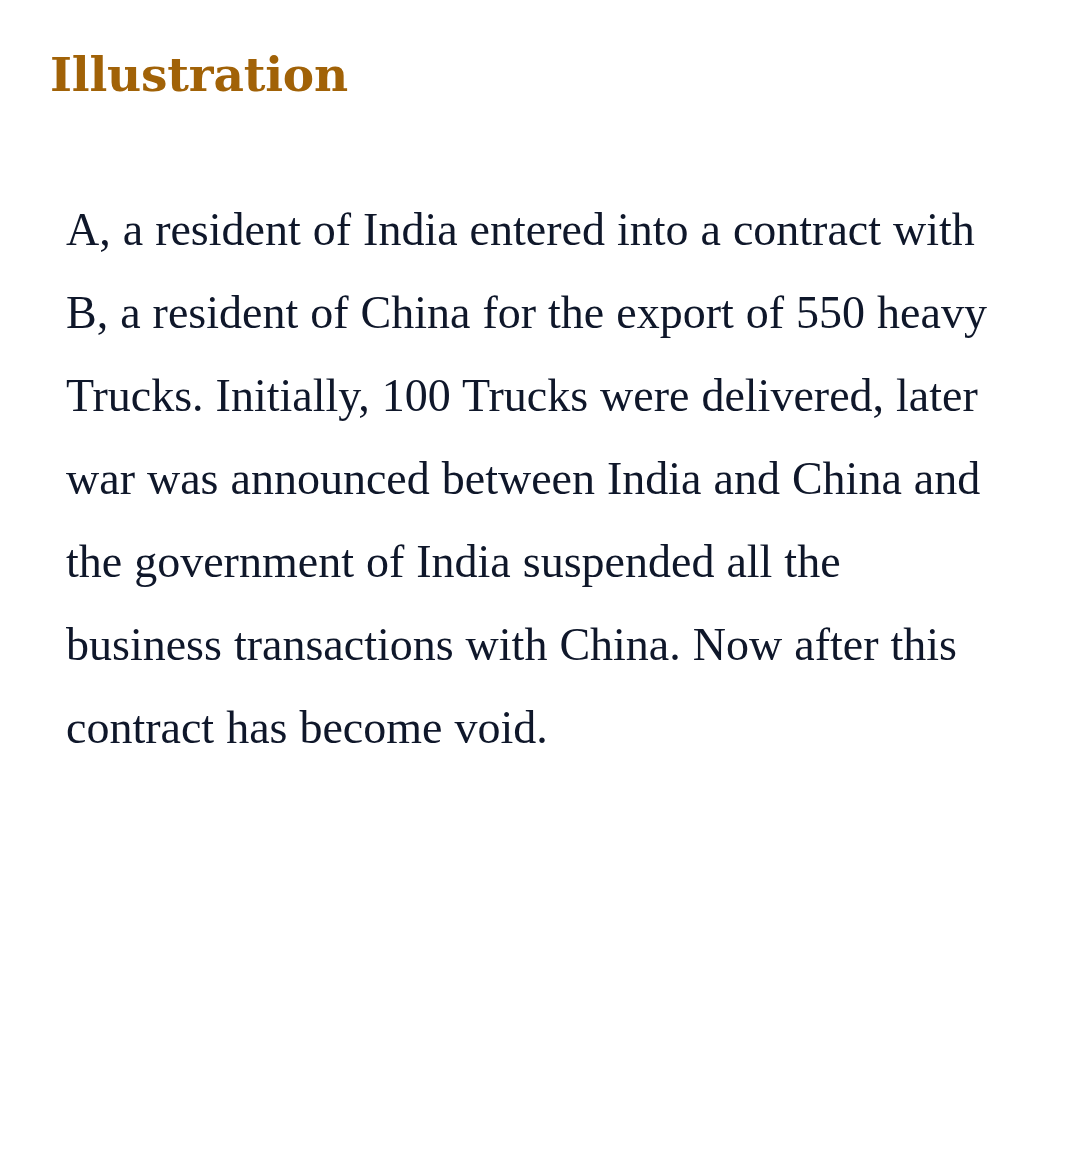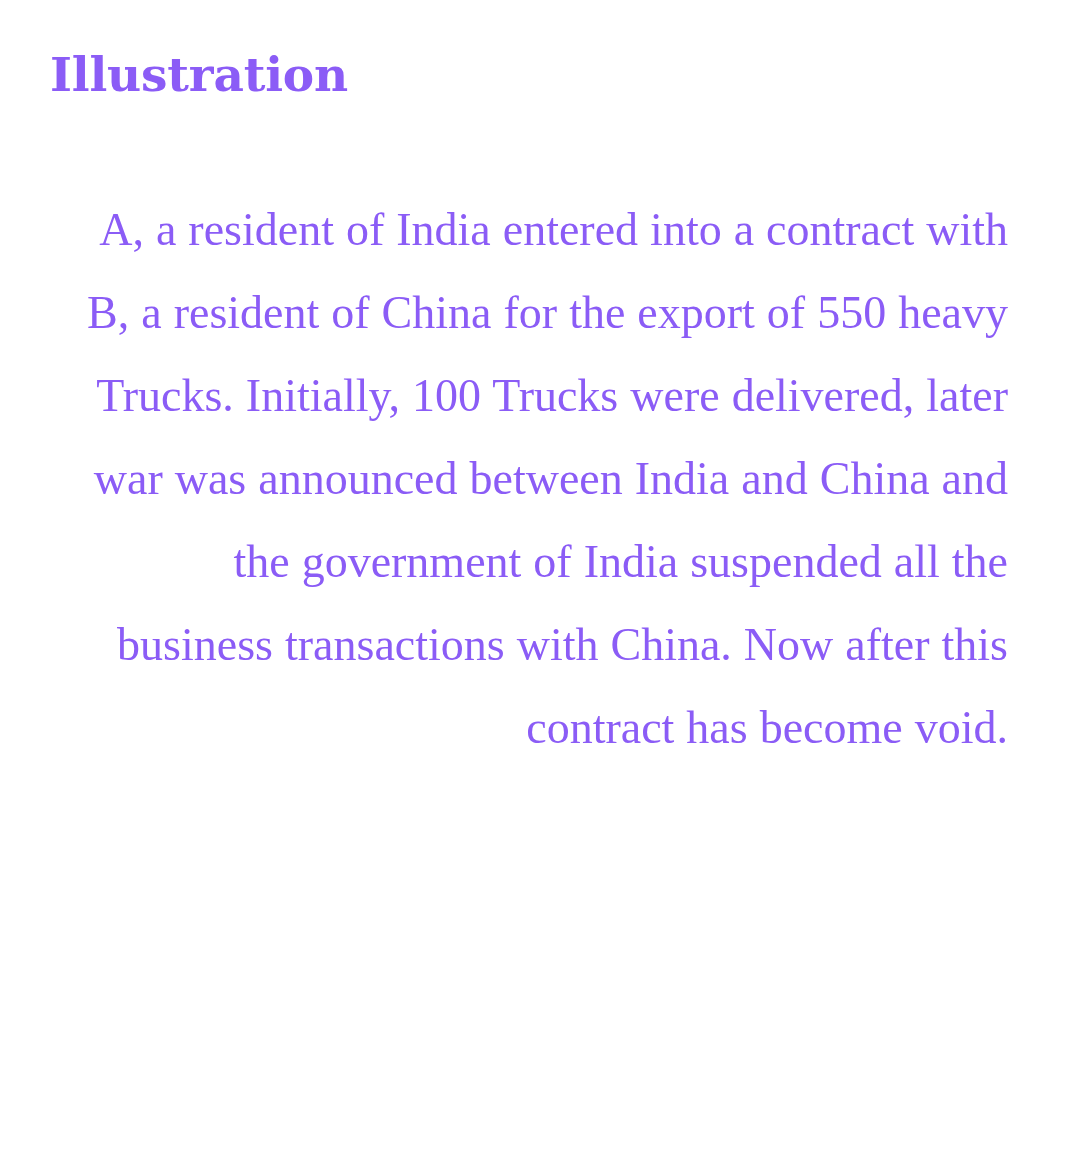--- a/index.html
+++ b/index.html
@@ -20,31 +20,31 @@
     height: 1171px;
     padding: 48px 56px 0 50px;
     background: #ffffff;
   }
   .doc-heading {
     font-family: "DejaVu Serif", "Liberation Serif", serif;
     font-weight: bold;
     font-size: 47px;
     line-height: 1.15;
     letter-spacing: -0.2px;
-    color: #8b5cf6;
+    color: #a16207;
     margin: 0 0 86px 0;
   }
   .doc-paragraph {
     font-family: "Liberation Serif", "DejaVu Serif", serif;
     font-size: 46px;
     line-height: 83px;
-    color: #8b5cf6;
+    color: #0f172a;
     margin: 16px;
     max-width: 975px;
-    text-align: right;
+    text-align: left;
     word-spacing: 0.5px;
   }
 </style>
 </head>
 <body>
 
 <div class="page">
   <h1 class="doc-heading">Illustration</h1>
   <p class="doc-paragraph">A, a resident of India entered into a contract with B, a resident of China for the export of 550 heavy Trucks. Initially, 100 Trucks were delivered, later war was announced between India and China and the government of India suspended all the business transactions with China. Now after this contract has become void.</p>
 </div>

